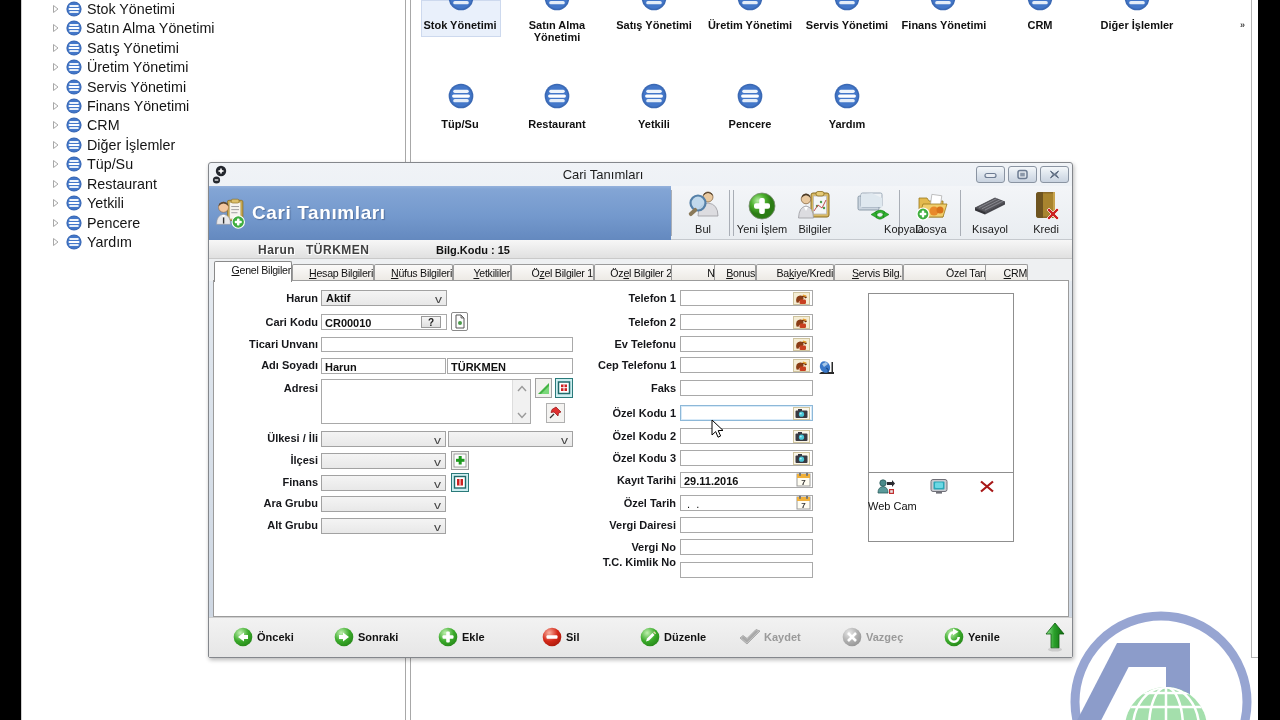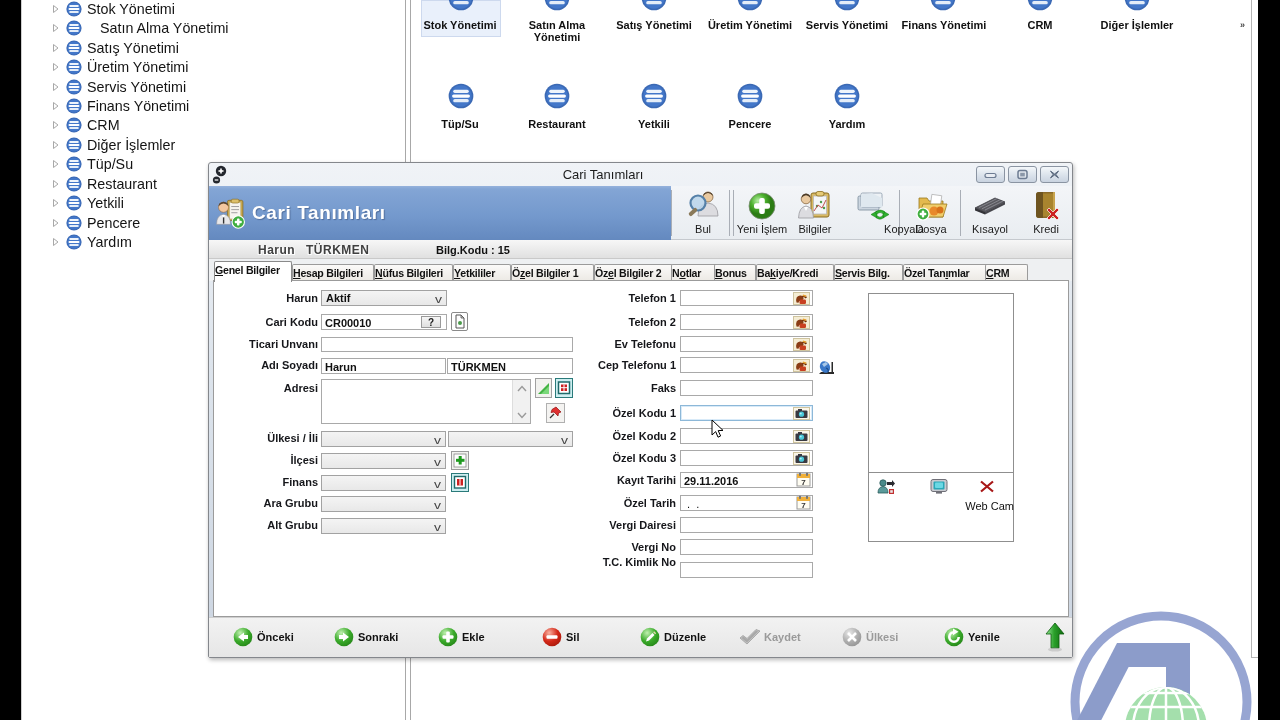--- a/index.html
+++ b/index.html
@@ -7,21 +7,21 @@
 body{position:relative}
 .a{position:absolute}
 .lb{position:absolute;font-weight:bold;font-size:11px;color:#15161a;text-align:right;white-space:nowrap}
 .tf{position:absolute;border:1px solid #a9a9a9;background:#fff;font-size:11px;font-family:"Liberation Sans",sans-serif;color:#111;line-height:14px;padding:1px 3px;white-space:nowrap}
 .dd{position:absolute;border:1px solid #a2a2a2;background:linear-gradient(180deg,#f4f4f4,#e8e8e8);font-size:11px;font-weight:bold;color:#111;line-height:13px;padding:1px 4px}
 .dd .ch{position:absolute;right:5px;top:2px;font-size:10px;color:#444;font-weight:normal;transform:scaleX(1.4)}
 .treerow{position:absolute;left:22px;height:19px;display:flex;align-items:center;white-space:nowrap}
 .tbitem{position:absolute;width:96px;text-align:center;font-weight:bold;font-size:11px;color:#101010;line-height:12px}
 .tbtn{position:absolute;text-align:center;font-size:11px;color:#1a1a1a}
 .sep{position:absolute;top:4px;bottom:4px;width:1px;background:#b7bcc2}
-.tab{position:absolute;border:1px solid #9b9b9b;border-bottom:none;background:linear-gradient(180deg,#fbfaf9,#ece9e4);font-size:10.6px;font-weight:bold;color:#111;text-align:left;border-radius:2px 2px 0 0;line-height:16px;letter-spacing:-0.25px;white-space:nowrap;overflow:hidden}
+.tab{position:absolute;border:1px solid #9b9b9b;border-bottom:none;background:linear-gradient(180deg,#fbfaf9,#ece9e4);font-size:10.6px;font-weight:normal;color:#111;text-align:right;border-radius:2px 2px 0 0;line-height:16px;letter-spacing:-0.25px;white-space:nowrap;overflow:hidden}
 u{text-decoration:underline}
 </style>
 </head>
 <body>
 <div class="a" style="left:0;top:0;width:21px;height:720px;background:#000"></div>
 <div class="a" style="left:21px;top:0;width:1px;height:720px;background:#cfcfcf"></div>
 <div class="a" style="left:1258px;top:0;width:22px;height:720px;background:#000"></div>
 <div class="a" style="left:1251px;top:0;width:1px;height:658px;background:#b5b5b5"></div>
 <div class="a" style="left:1251px;top:657px;width:7px;height:1px;background:#b5b5b5"></div>
 <div class="a" style="left:405px;top:0;width:1px;height:720px;background:#a8a8a8"></div>
@@ -51,21 +51,21 @@
       </svg>
       <span style="margin-left:5px;font-size:14.3px;color:#141414">Stok Yönetimi</span>
     </div>
 <div class="treerow" style="top:18.6px">
       <svg width="8" height="8" style="margin-left:30px">
         <use href="#tri"></use>
       </svg>
       <svg width="16" height="16" style="margin-left:6px">
         <use href="#bluecirc"></use>
       </svg>
-      <span style="margin-left:18px;font-size:14.3px;color:#141414">Satın Alma Yönetimi</span>
+      <span style="margin-left:4px;font-size:14.3px;color:#141414">Satın Alma Yönetimi</span>
     </div>
 <div class="treerow" style="top:38.1px">
       <svg width="8" height="8" style="margin-left:30px">
         <use href="#tri"></use>
       </svg>
       <svg width="16" height="16" style="margin-left:6px">
         <use href="#bluecirc"></use>
       </svg>
       <span style="margin-left:5px;font-size:14.3px;color:#141414">Satış Yönetimi</span>
     </div>
@@ -537,21 +537,21 @@
       </svg></div>
 <div class="a" style="left:722px;top:316px"><svg width="18" height="17">
         <rect x="1" y="1.5" width="16" height="12" rx="2" fill="#c8cad0" stroke="#707078" stroke-width="1"></rect>
         <rect x="3.5" y="3.5" width="11" height="8" rx="1" fill="#2aa8b8"></rect>
         <rect x="5" y="4.5" width="8" height="5.5" rx="1" fill="#6ad8e4"></rect>
         <rect x="6" y="14" width="6" height="1.6" fill="#707078"></rect>
       </svg></div>
 <div class="a" style="left:771px;top:317px"><svg width="16" height="15">
         <path d="M2,2.5 L14,12.5 M14,2.5 L2,12.5" stroke="#a81818" stroke-width="2.2"></path>
       </svg></div>
-<div class="a" style="left:660px;top:338px;width:146px;text-align:right;font-size:11px;color:#111">Web Cam</div>
+<div class="a" style="left:660px;top:338px;width:146px;text-align:left;font-size:11px;color:#111">Web Cam</div>
 <div class="a" style="left:1px;top:455px;width:863px;height:40px;background:linear-gradient(180deg,#f2f2f2,#e6e6e6);border-top:1px solid #cfcfcf"></div>
 <svg width="0" height="0" style="position:absolute">
       <defs>
 <radialGradient id="og" cx="0.35" cy="0.28" r="0.9">
           <stop offset="0" stop-color="#c0f0b0"></stop>
           <stop offset="0.5" stop-color="#3aaa2a"></stop>
           <stop offset="1" stop-color="#1e7a12"></stop>
         </radialGradient>
 <radialGradient id="or" cx="0.35" cy="0.28" r="0.9">
           <stop offset="0" stop-color="#f8b0a0"></stop>
@@ -594,21 +594,21 @@
 <div class="a" style="left:456px;top:469px;font-size:11px;color:#111;font-weight:bold">Düzenle</div>
 <div class="a" style="left:530px;top:466px"><svg width="24" height="18" viewBox="0 0 24 18">
         <path d="M2,10 L9,16 L22,3 L18,1.5 L9,10.5 L5,7.5 Z" fill="#c2c2c2" stroke="#9e9e9e" stroke-width="0.8"></path>
         <path d="M3.5,10 L9,14.5 L20,3.5 L18,2.5 L9,11.5 L5.5,8.5 Z" fill="#a8a8a8"></path>
       </svg></div>
 <div class="a" style="left:556px;top:469px;font-size:11px;color:#9a9a9a;font-weight:bold">Kaydet</div>
 <div class="a" style="left:634px;top:465px"><svg width="20" height="20" viewBox="0 0 20 20">
         <circle cx="10" cy="10" r="9.3" fill="url(#ogr)"></circle>
         <path d="M6,6 L14,14 M14,6 L6,14" stroke="#fff" stroke-width="2.6"></path>
       </svg></div>
-<div class="a" style="left:658px;top:469px;font-size:11px;color:#9a9a9a;font-weight:bold">Ülkesi</div>
+<div class="a" style="left:658px;top:469px;font-size:11px;color:#9a9a9a;font-weight:bold">Vazgeç</div>
 <div class="a" style="left:736px;top:465px"><svg width="20" height="20" viewBox="0 0 20 20">
         <circle cx="10" cy="10" r="9.3" fill="url(#og)"></circle>
         <path d="M10,4 A6,6 0 1 0 16,10 L13.4,10 A3.4,3.4 0 1 1 10,6.6 Z" fill="#fff"></path>
         <path d="M9,1.5 L14.5,4.8 L9,8.2 Z" fill="#fff"></path>
       </svg></div>
 <div class="a" style="left:760px;top:469px;font-size:11px;color:#111;font-weight:bold">Yenile</div>
 <div class="a" style="left:836px;top:460px"><svg width="22" height="30" viewBox="0 0 22 30">
 <defs>
           <linearGradient id="ua" x1="0" y1="0" x2="1" y2="0">
             <stop offset="0" stop-color="#9ae89a"></stop>

